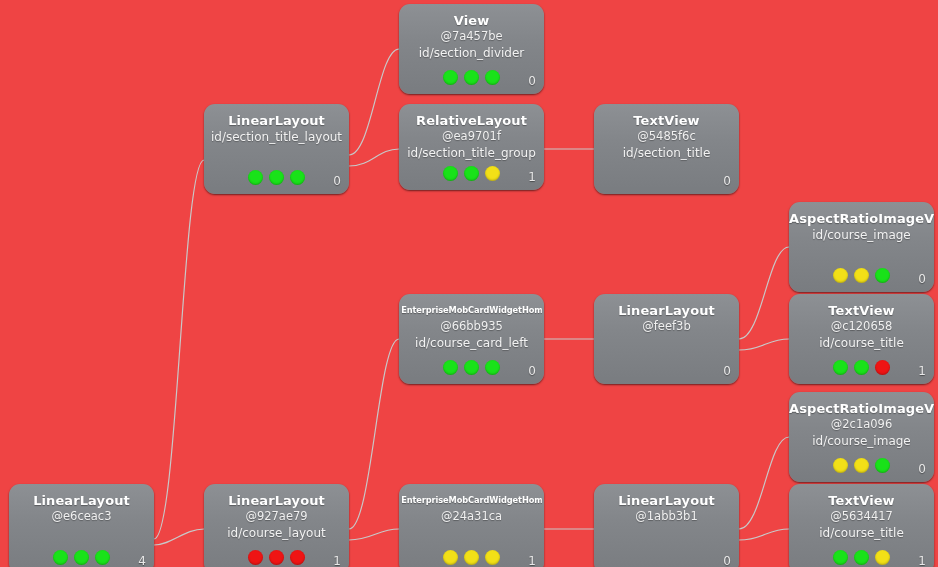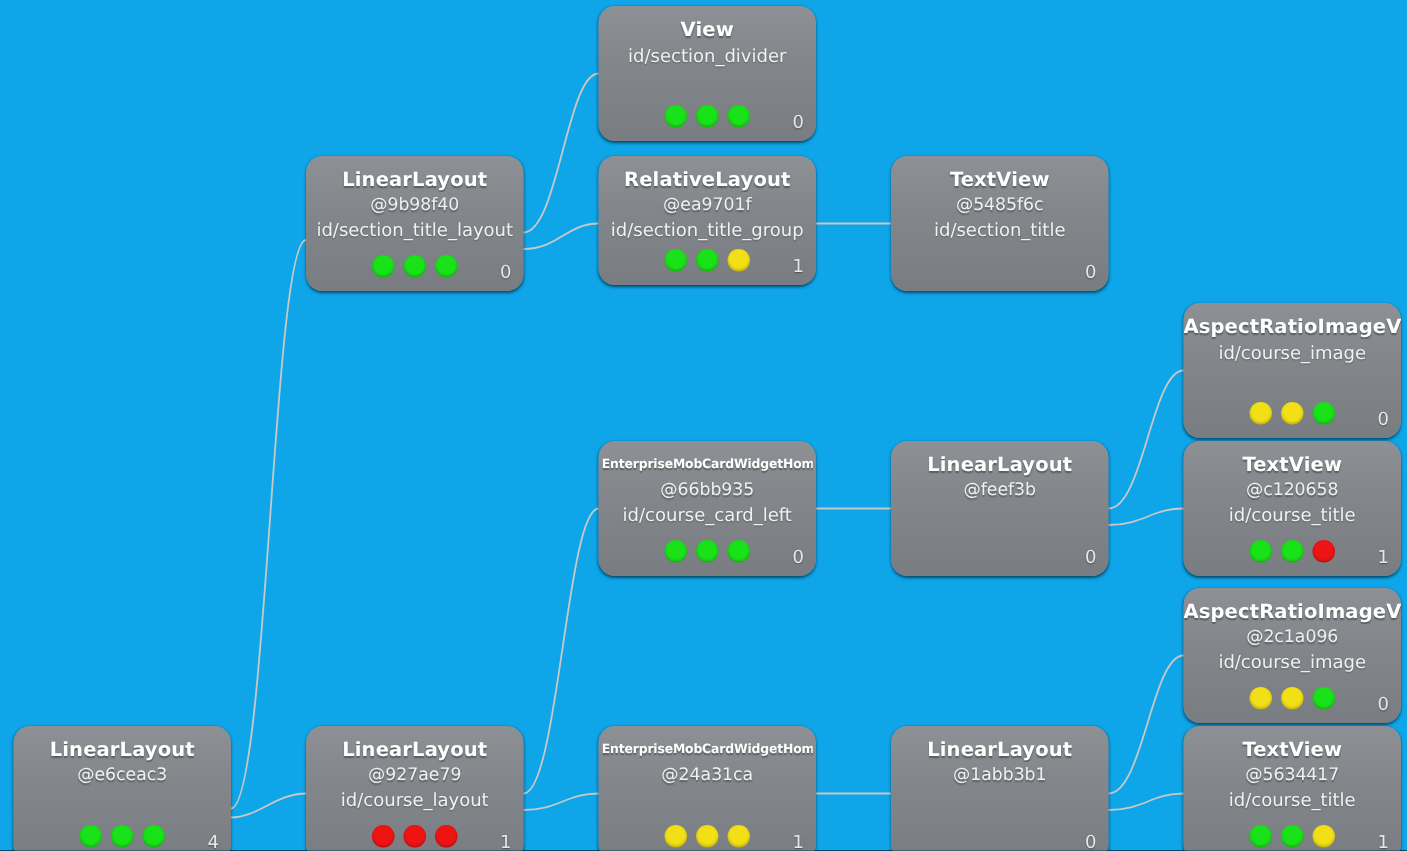--- a/index.html
+++ b/index.html
@@ -10,21 +10,21 @@
   body {
     width: 938px;
     height: 567px;
     overflow: hidden;
     font-family: "DejaVu Sans", "Liberation Sans", sans-serif;
   }
   #canvas {
     position: relative;
     width: 938px;
     height: 567px;
-    background: #0ea5e9;
+    background: #ef4444;
   }
   #edge-layer {
     position: absolute;
     left: 0; top: 0;
     width: 938px;
     height: 567px;
     pointer-events: none;
   }
   .node {
     position: absolute;
@@ -118,33 +118,33 @@
       <path d="M154,539 C178,539 182,160 204,160" fill="none" stroke="#c8c8c8" stroke-width="1.2" stroke-linecap="round"></path>
       <path d="M154,545 C172,545 184,529 204,529" fill="none" stroke="#c8c8c8" stroke-width="1.2" stroke-linecap="round"></path>
       <path d="M349,529 C372,529 378,339 399,339" fill="none" stroke="#c8c8c8" stroke-width="1.2" stroke-linecap="round"></path>
       <path d="M349,540 C372,540 378,529 399,529" fill="none" stroke="#c8c8c8" stroke-width="1.2" stroke-linecap="round"></path>
     </svg>
 
   <div id="node-layer">
       <div class="node" style="left: 399px; top: 4px; width: 145px; height: 90px;">
         <div class="node-inner">
           <div class="node-title">View</div>
+          <div class="node-addr">@7a457be</div>
           <div class="node-id">id/section_divider</div>
           <div class="dots">
             <span class="dot" style="background: rgb(25, 226, 25);"></span>
             <span class="dot" style="background: rgb(25, 226, 25);"></span>
             <span class="dot" style="background: rgb(25, 226, 25);"></span>
           </div>
           <div class="node-count">0</div>
         </div>
       </div>
       <div class="node" style="left: 204px; top: 104px; width: 145px; height: 90px;">
         <div class="node-inner">
           <div class="node-title">LinearLayout</div>
-          <div class="node-addr">@9b98f40</div>
           <div class="node-id">id/section_title_layout</div>
           <div class="dots">
             <span class="dot" style="background: rgb(25, 226, 25);"></span>
             <span class="dot" style="background: rgb(25, 226, 25);"></span>
             <span class="dot" style="background: rgb(25, 226, 25);"></span>
           </div>
           <div class="node-count">0</div>
         </div>
       </div>
       <div class="node" style="left: 399px; top: 104px; width: 145px; height: 86px;">

